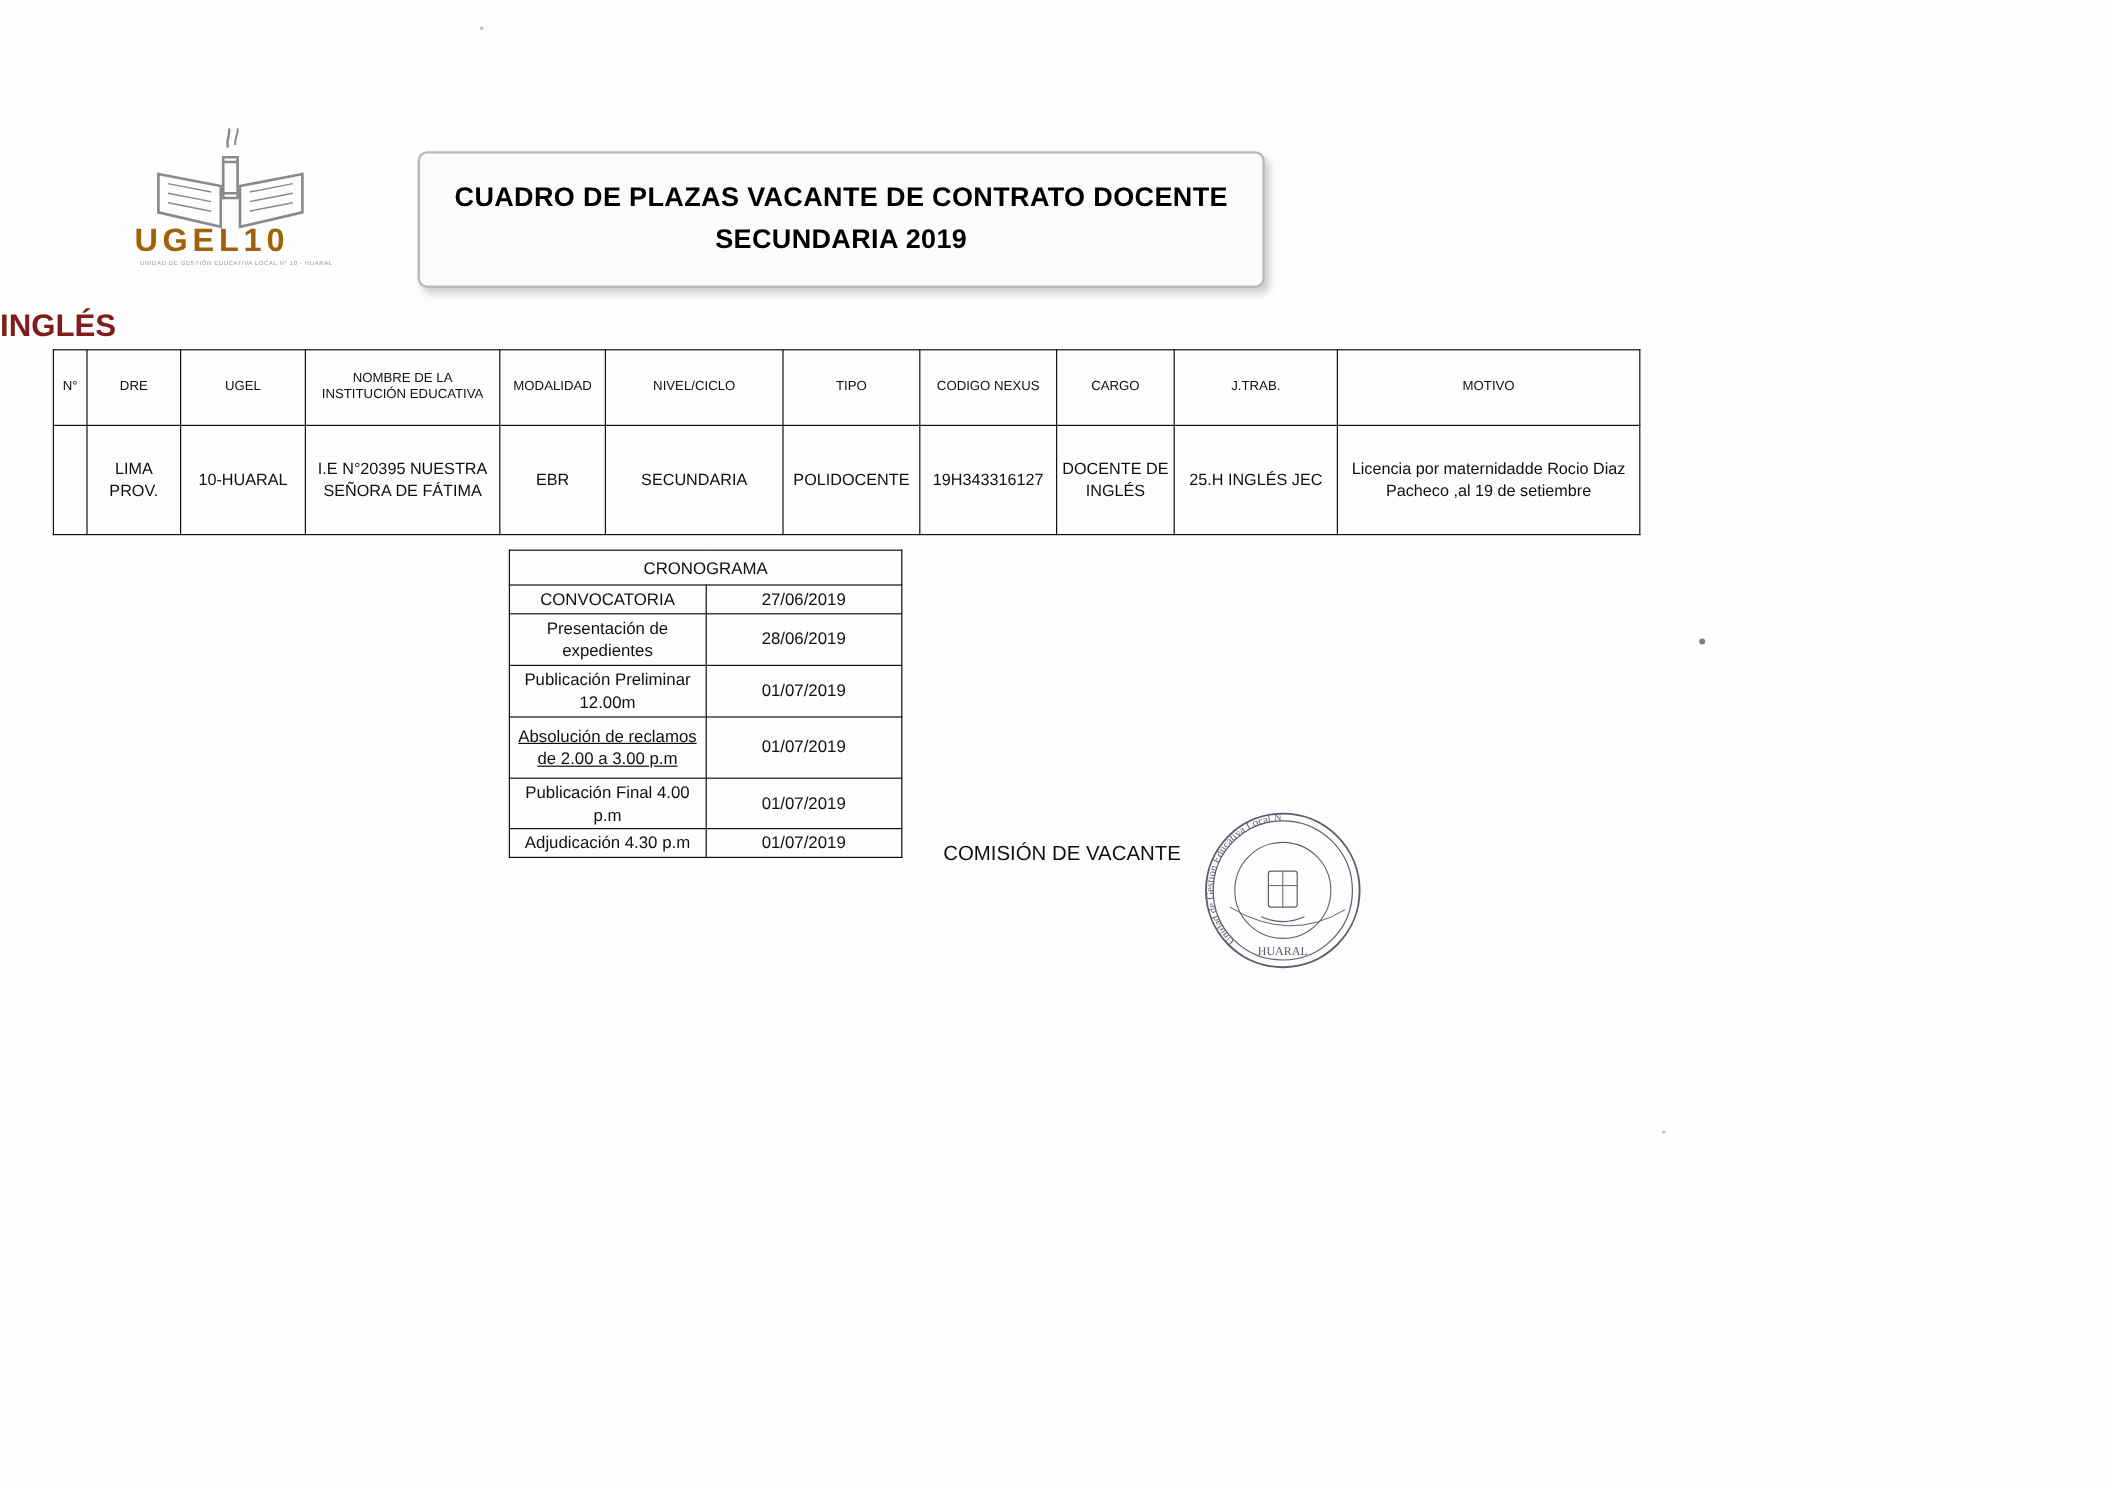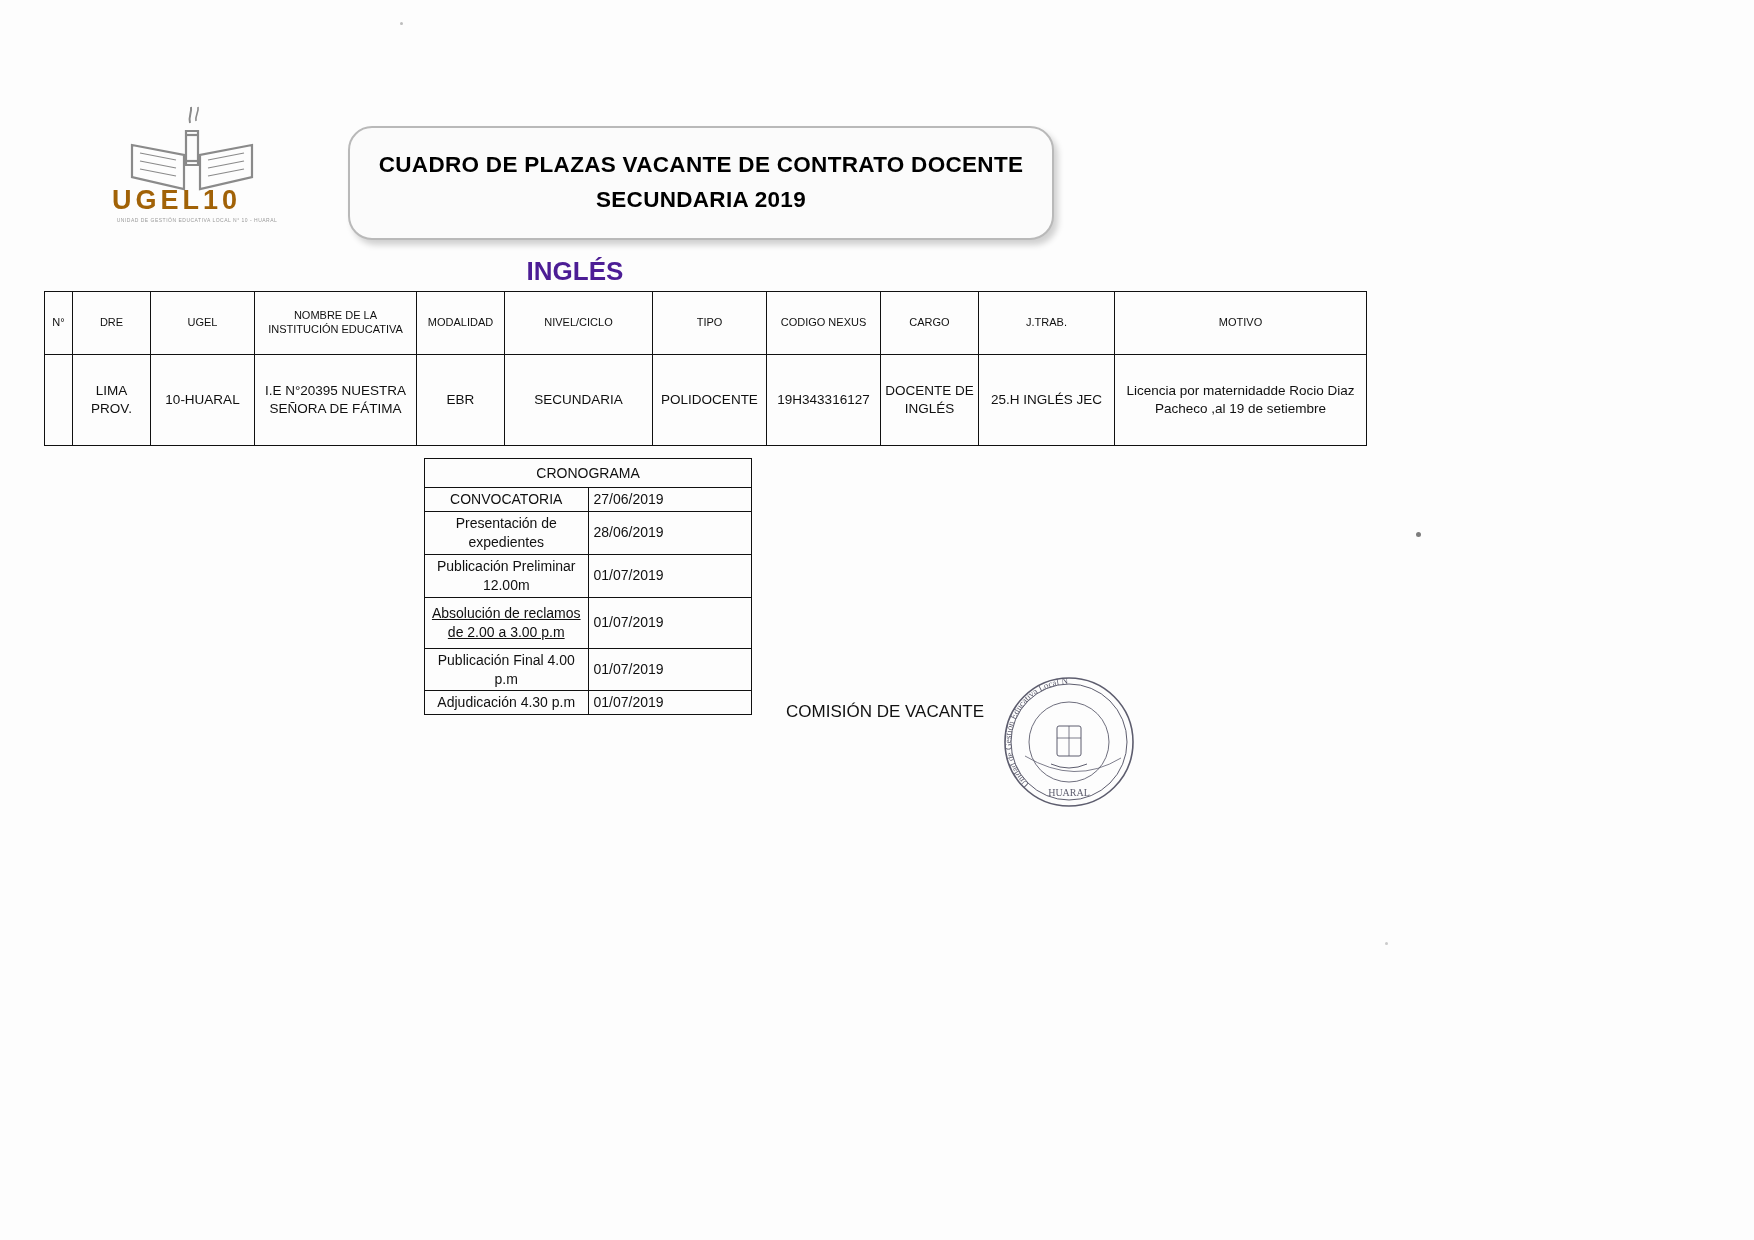--- a/index.html
+++ b/index.html
@@ -54,21 +54,21 @@
   }
 
   
   .title-banner {
     position: absolute;
     left: 348px;
     top: 126px;
     width: 702px;
     height: 110px;
     border: 2px solid #b9b9b9;
-    border-radius: 24px;
+    border-radius: 8px;
     background: #fbfbfb;
     box-shadow: 4px 5px 6px rgba(0,0,0,0.18);
     display: flex;
     flex-direction: column;
     align-items: center;
     justify-content: center;
   }
   .title-line {
     font-size: 22.5px;
     font-weight: bold;
@@ -76,24 +76,23 @@
     line-height: 1.55;
     color: #000;
   }
 
   
   .section-heading {
     position: absolute;
     left: 0;
     top: 256px;
     width: 1150px;
-    text-align: center;
     font-size: 26px;
     font-weight: bold;
-    color: #4c1d95;
+    color: #7f1d1d;
   }
 
   
   .main-table {
     position: absolute;
     left: 44px;
     top: 291px;
     border-collapse: collapse;
     table-layout: fixed;
     width: 1322px;
@@ -145,20 +144,21 @@
   .crono-table th {
     text-align: center;
     font-weight: normal;
     height: 24px;
   }
   .crono-label {
     text-align: center;
     width: 232px;
   }
   .crono-date {
+    text-align: center;
     width: 96px;
     margin-left: 16px;
   }
   .crono-row-tall .crono-label { height: 46px; text-decoration: underline; }
   .crono-row-mid .crono-label  { height: 38px; }
 
   
   .footer-text {
     position: absolute;
     left: 786px;

